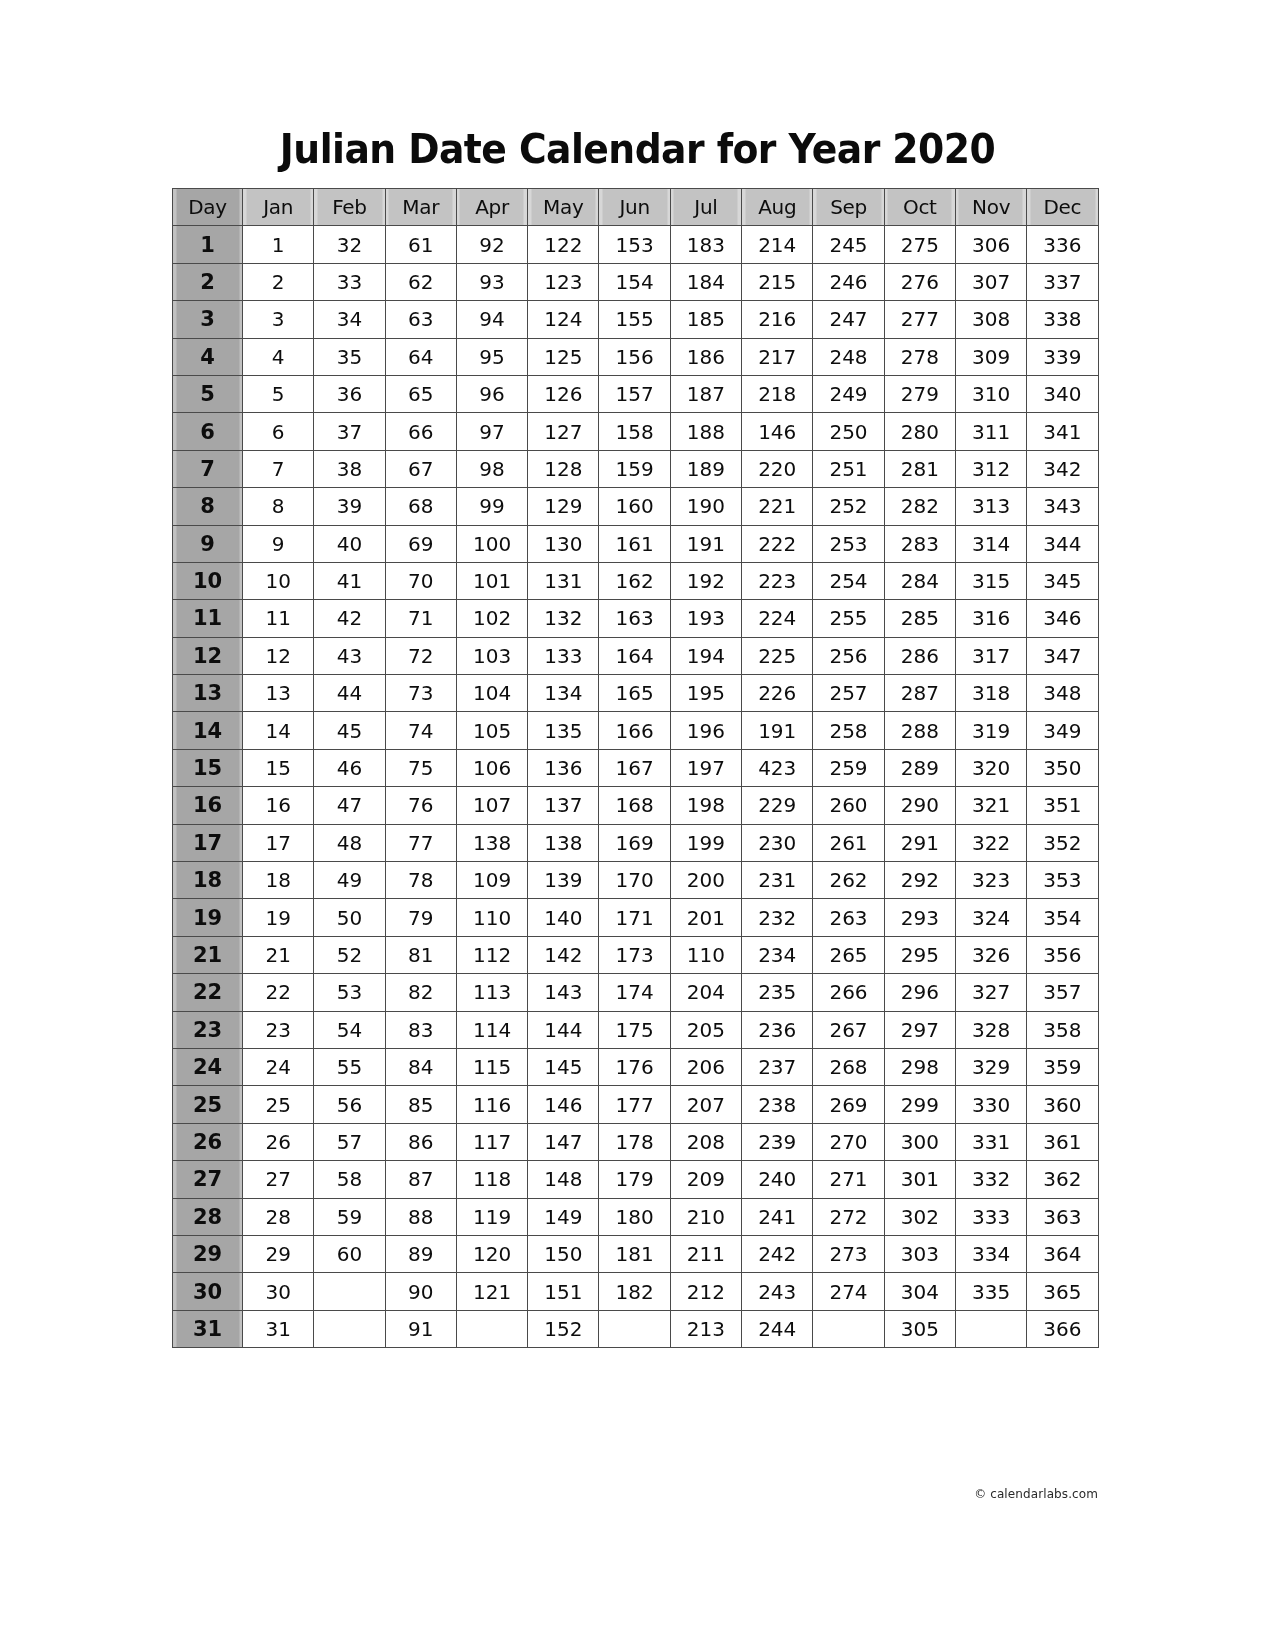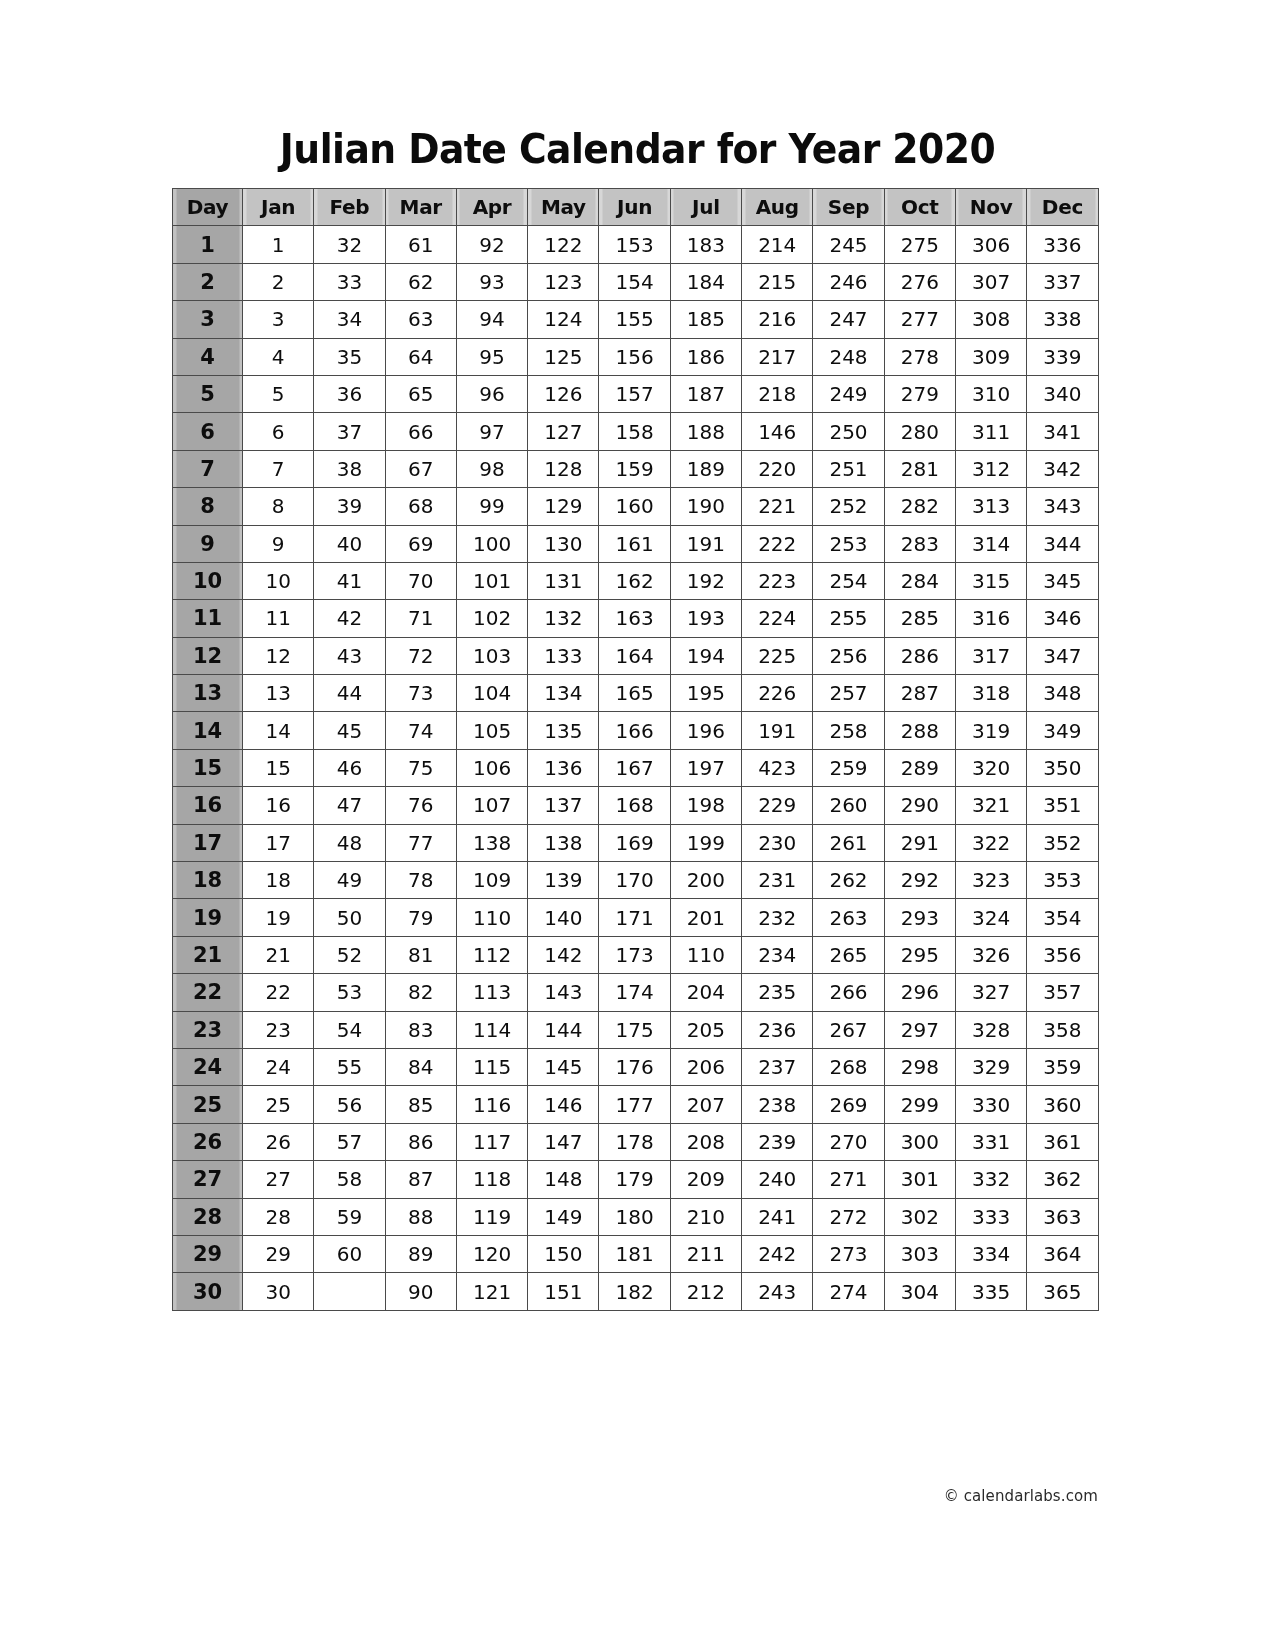--- a/index.html
+++ b/index.html
@@ -65,21 +65,21 @@
     color: #0d0d0d;
     overflow: hidden;
   }
 
   
   col.c-day  { width: 70px; }
   col.c-mon  { width: 71.3px; }
 
   
   thead th {
-    font-weight: bold;
+    font-weight: normal;
     font-size: 21px;
     background: #c3c3c3;
     background-image: linear-gradient(to right,
         rgba(255,255,255,0.33) 0px, rgba(255,255,255,0.33) 3px,
         rgba(255,255,255,0.0) 3px, rgba(255,255,255,0.0) calc(100% - 3px),
         rgba(255,255,255,0.33) calc(100% - 3px), rgba(255,255,255,0.33) 100%);
     height: 40px;
     letter-spacing: -0.3px;
     margin-top: 28px;
   }
@@ -108,21 +108,21 @@
   tbody td.num.empty { color: transparent; }
 
   
   #footer {
     position: absolute;
     top: 1487px;
     left: 0;
     width: 1098px;
     text-align: right;
     font-family: "DejaVu Sans", sans-serif;
-    font-size: 15px;
+    font-size: 12px;
     color: #2a2a2a;
     letter-spacing: 0.1px;
   }
 </style>
 </head>
 <body>
 
 <div id="page">
 
   <h1 id="title">Julian Date Calendar for Year 2020</h1>
@@ -590,19 +590,34 @@
             <td class="num">121</td>
             <td class="num">151</td>
             <td class="num">182</td>
             <td class="num">212</td>
             <td class="num">243</td>
             <td class="num">274</td>
             <td class="num">304</td>
             <td class="num">335</td>
             <td class="num">365</td>
           </tr>
+          <tr>
+            <th class="day-cell">31</th>
+            <td class="num">31</td>
+            <td class="num empty"></td>
+            <td class="num">91</td>
+            <td class="num empty"></td>
+            <td class="num">152</td>
+            <td class="num empty"></td>
+            <td class="num">213</td>
+            <td class="num">244</td>
+            <td class="num empty"></td>
+            <td class="num">305</td>
+            <td class="num empty"></td>
+            <td class="num">366</td>
+          </tr>
         </tbody>
     </table>
   </div>
 
   <div id="footer">© calendarlabs.com</div>
 
 </div>
 
 </body></html>

